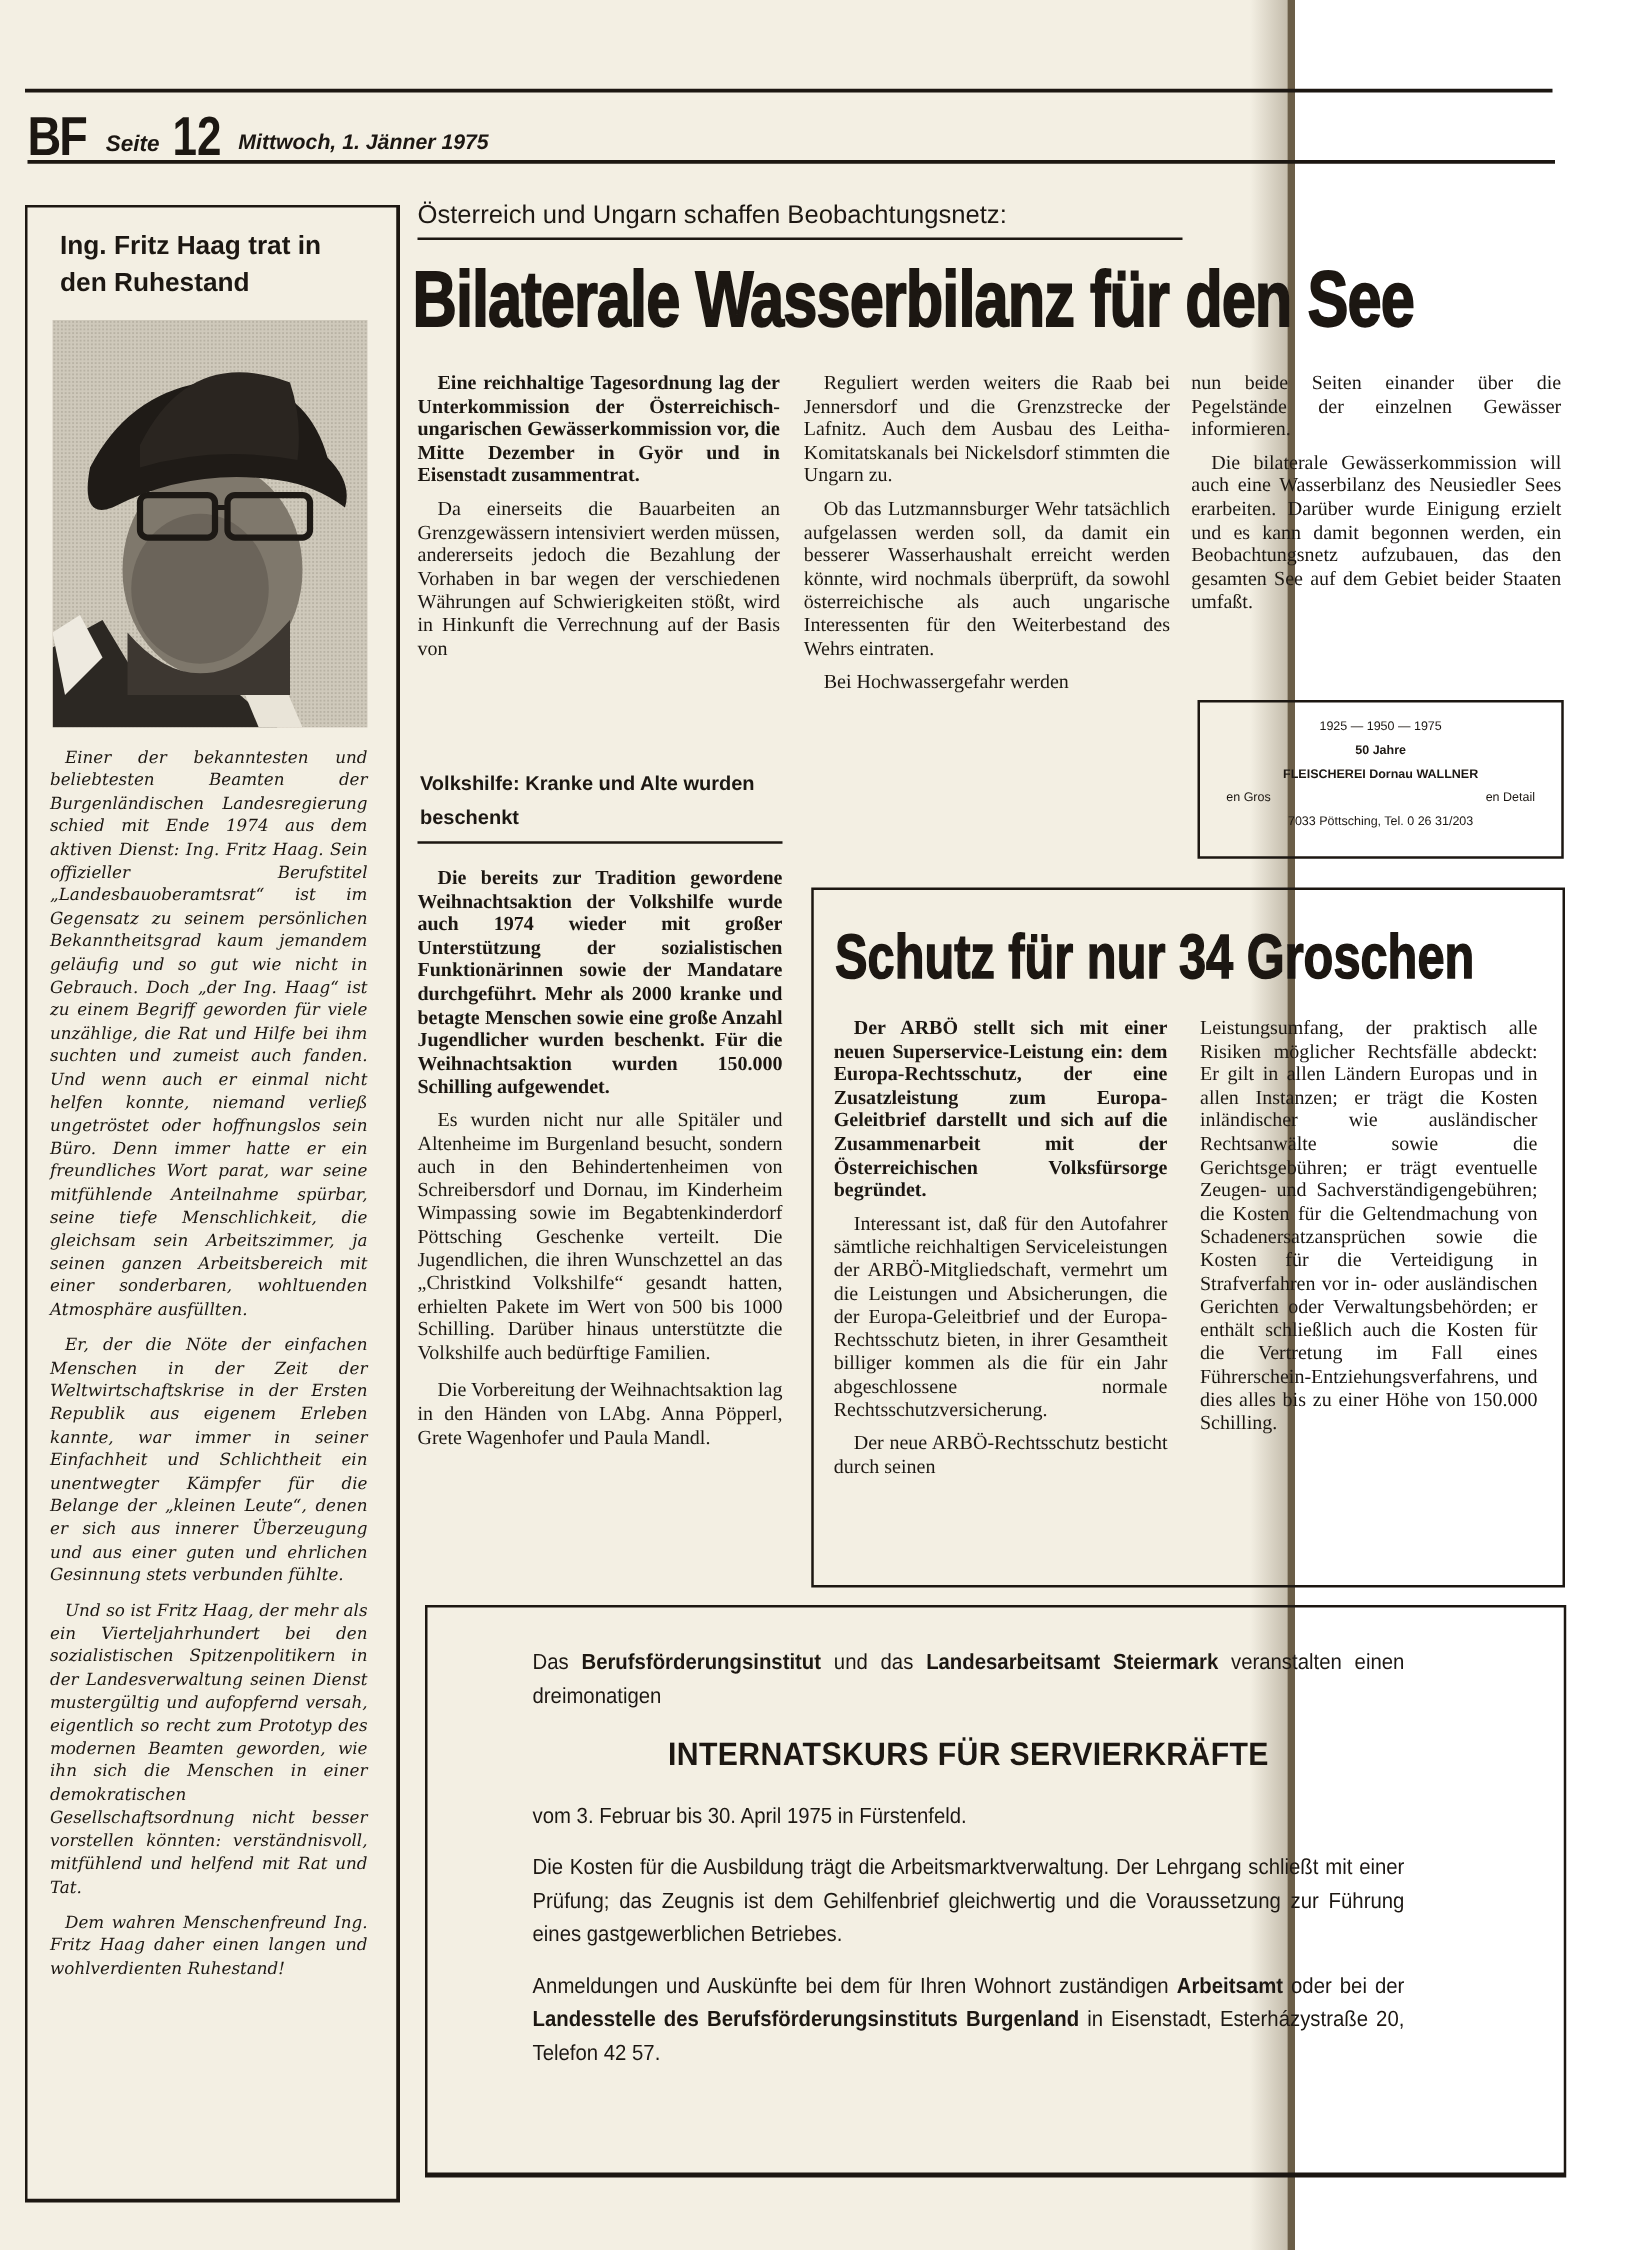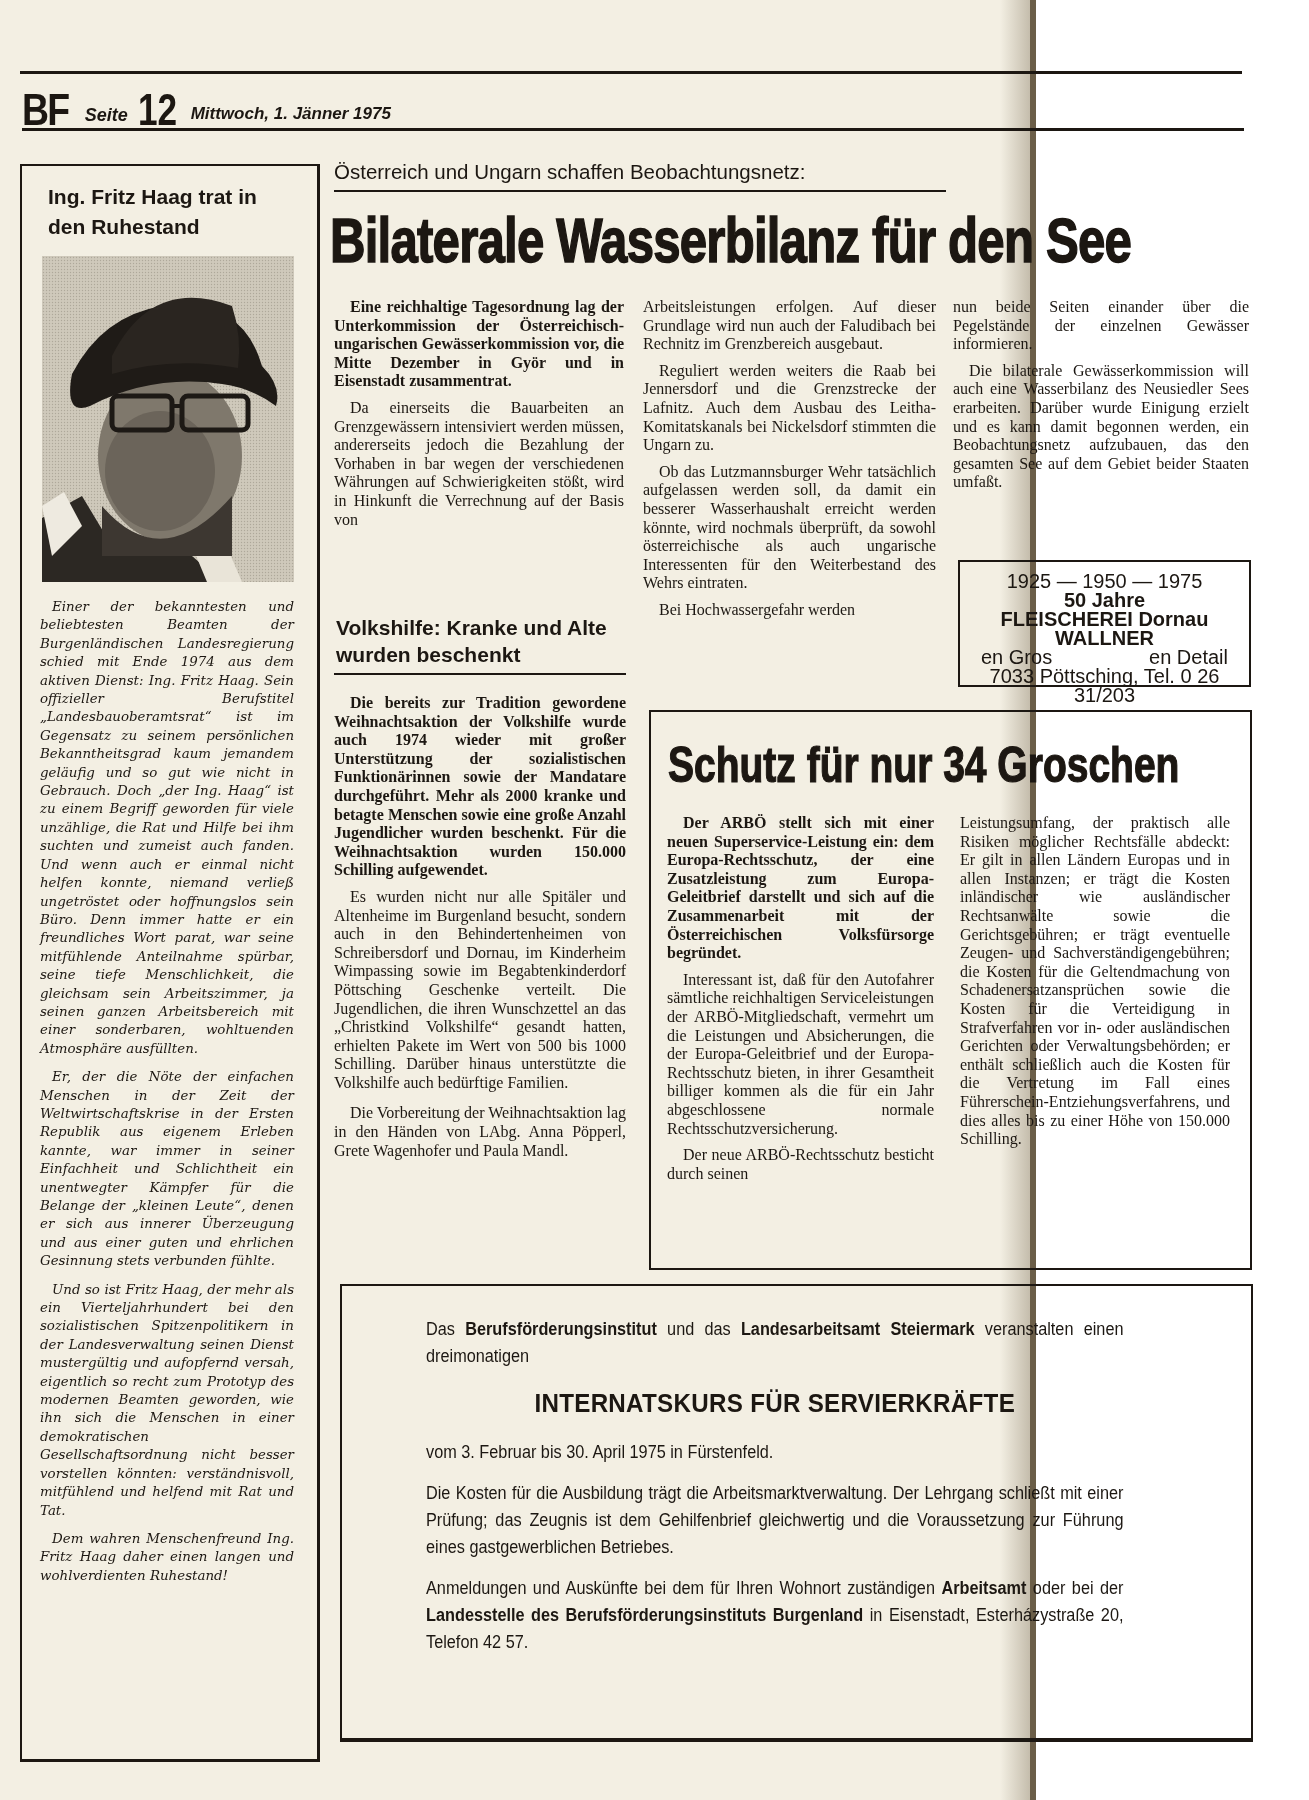--- a/index.html
+++ b/index.html
@@ -27,24 +27,24 @@
   .left-text { position:absolute; left:40px; top:598px; width:254px; font-family:"DejaVu Serif", serif; font-style:italic; font-size:13.4px; line-height:18.4px; text-align:justify; }
   .left-text p { margin:0 0 10px 0; text-indent:12px; }
 
   
   .kicker { position:absolute; left:334px; top:160px; font-family:"Liberation Sans", sans-serif; font-size:20.5px; }
   .headline { position:absolute; left:330px; top:208px; width:920px; font-family:"Liberation Sans", sans-serif; font-weight:900; font-size:63px; line-height:64px; letter-spacing:-1px; transform:scaleX(0.78); transform-origin:left top; white-space:nowrap; -webkit-text-stroke:1.5px #1c1712;}
   .col { position:absolute; font-family:"Liberation Serif", serif; font-size:16px; line-height:18.6px; text-align:justify; }
   .col p { margin:0 0 8px 0; text-indent:16px; }
   .col p.b { font-weight:bold; }
 
-  .sub-head { position:absolute; left:336px; top:614px; width:290px; font-family:"Liberation Sans", sans-serif; font-weight:bold; font-size:21px; line-height:27px; }
+  .sub-head { position:absolute; left:336px; top:614px; width:290px; font-family:"Liberation Sans", sans-serif; font-weight:bold; font-size:16px; line-height:27px; }
 
   
-  .ad-wall { left:958px; top:560px; width:293px; height:127px; font-family:"Liberation Sans", sans-serif; font-size:20px; line-height:19px; text-align:center; padding-top:10px; }
+  .ad-wall { left:958px; top:560px; width:293px; height:127px; font-family:"Liberation Sans", sans-serif; font-size:10px; line-height:19px; text-align:center; padding-top:10px; }
   .ad-wall .row { display:flex; justify-content:space-between; padding:0 21px; }
   .ad-wall .b { font-weight:bold; }
 
   
   .schutz-box { left:649px; top:710px; width:603px; height:560px; }
   .schutz-head { position:absolute; left:668px; top:738px; font-family:"Liberation Sans", sans-serif; font-weight:900; font-size:50px; line-height:54px; transform:scaleX(0.78); transform-origin:left top; white-space:nowrap; -webkit-text-stroke:1.2px #1c1712; }
 
   
   .ad-big { left:340px; top:1284px; width:913px; height:458px; }
   .ad-big .inner { position:absolute; left:84px; top:30px; width:750px; font-family:"Liberation Sans", sans-serif; font-size:17.5px; line-height:27px; text-align:justify; transform:scaleX(0.93); transform-origin:left top; }
@@ -106,21 +106,20 @@
 
   <div class="kicker">Österreich und Ungarn schaffen Beobachtungsnetz:</div>
   <div class="hr" style="left:334px; top:190px; width:612px; height:2px;"></div>
   <div class="headline">Bilaterale Wasserbilanz für den See</div>
 
   <div class="col" style="left:334px; top:298px; width:290px;">
     <p class="b">Eine reichhaltige Tagesordnung lag der Unterkommission der Österreichisch-ungarischen Gewässerkommission vor, die Mitte Dezember in Györ und in Eisenstadt zusammentrat.</p>
     <p>Da einerseits die Bauarbeiten an Grenzgewässern intensiviert werden müssen, andererseits jedoch die Bezahlung der Vorhaben in bar wegen der verschiedenen Währungen auf Schwierigkeiten stößt, wird in Hinkunft die Verrechnung auf der Basis von</p>
   </div>
   <div class="col" style="left:643px; top:298px; width:293px;">
-    <p style="text-indent:0">Arbeitsleistungen erfolgen. Auf dieser Grundlage wird nun auch der Faludibach bei Rechnitz im Grenzbereich ausgebaut.</p>
     <p>Reguliert werden weiters die Raab bei Jennersdorf und die Grenzstrecke der Lafnitz. Auch dem Ausbau des Leitha-Komitatskanals bei Nickelsdorf stimmten die Ungarn zu.</p>
     <p>Ob das Lutzmannsburger Wehr tatsächlich aufgelassen werden soll, da damit ein besserer Wasserhaushalt erreicht werden könnte, wird nochmals überprüft, da sowohl österreichische als auch ungarische Interessenten für den Weiterbestand des Wehrs eintraten.</p>
     <p>Bei Hochwassergefahr werden</p>
   </div>
   <div class="col" style="left:953px; top:298px; width:296px;">
     <p style="text-indent:0">nun beide Seiten einander über die Pegelstände der einzelnen Gewässer informieren.</p>
     <p>Die bilaterale Gewässerkommission will auch eine Wasserbilanz des Neusiedler Sees erarbeiten. Darüber wurde Einigung erzielt und es kann damit begonnen werden, ein Beobachtungsnetz aufzubauen, das den gesamten See auf dem Gebiet beider Staaten umfaßt.</p>
   </div>
 
   <div class="box ad-wall">

